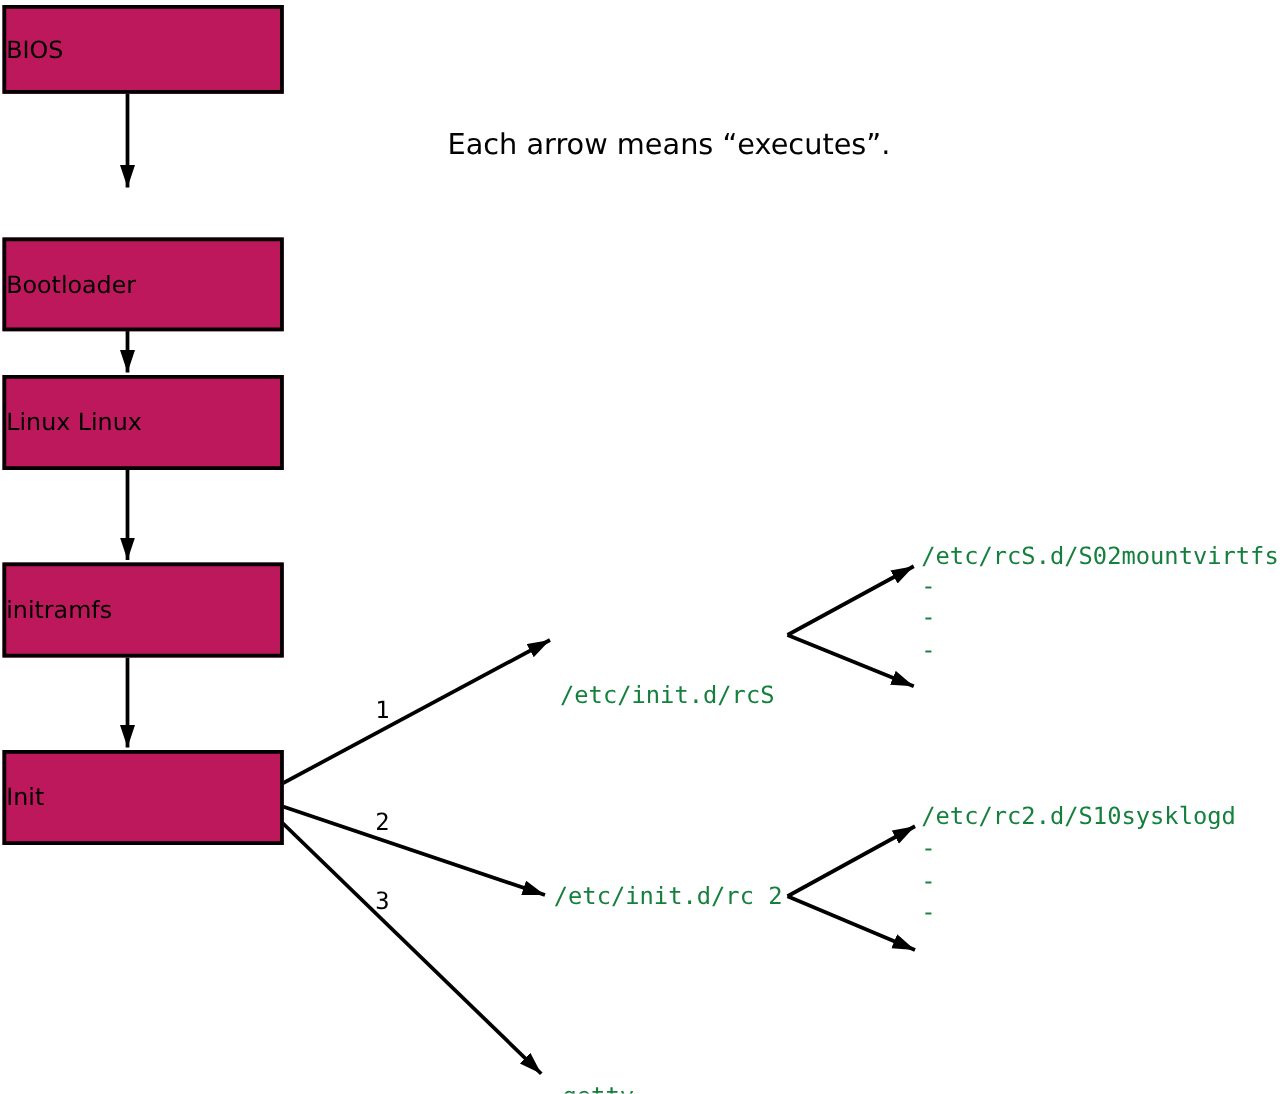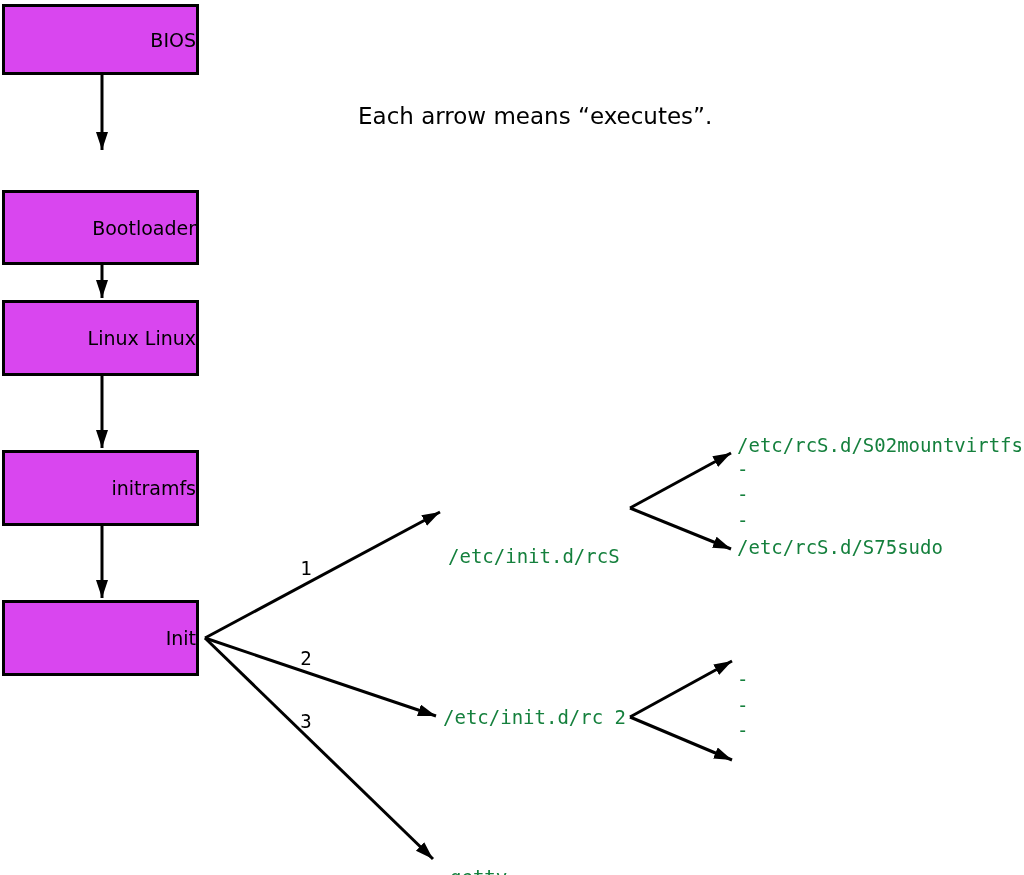--- a/index.html
+++ b/index.html
@@ -16,27 +16,27 @@
     overflow: hidden;
   }
   .layer {
     position: absolute;
     left: 0;
     top: 0;
   }
   .box {
     position: absolute;
     left: 2px;
-    width: 197px;
+    width: 225px;
     box-sizing: border-box;
     border: 3px solid #000000;
-    background: #d946ef;
+    background: #be185d;
     display: flex;
     align-items: center;
-    justify-content: flex-end;
+    justify-content: flex-start;
     font-size: 19px;
     color: #000000;
   }
   .box-bios       { top: 4px;   height: 71px; }
   .box-bootloader { top: 152px; height: 75px; margin-top: 38px; }
   .box-kernel     { top: 300px; height: 76px; }
   .box-initramfs  { top: 450px; height: 76px; }
   .box-init       { top: 600px; height: 76px; }
   .note {
     position: absolute;
@@ -118,19 +118,19 @@
   <div class="num" style="left:306px; top:721px;">3</div>
 
   <div class="mono" style="left:448px; top:512px;margin-top:44px;">/etc/init.d/rcS</div>
   <div class="mono" style="left:443px; top:717px;">/etc/init.d/rc 2</div>
   <div class="mono" style="left:450px; top:861px;margin-top:16px;">getty</div>
 
   <div class="mono" style="left:737px; top:445px;">/etc/rcS.d/S02mountvirtfs</div>
   <div class="mono" style="left:737px; top:469px;">-</div>
   <div class="mono" style="left:737px; top:494px;">-</div>
   <div class="mono" style="left:737px; top:520px;">-</div>
-  <div class="mono" style="left:737px; top:547px;">/etc/rcS.d/S75sudo</div>
 
+  <div class="mono" style="left:737px; top:653px;">/etc/rc2.d/S10sysklogd</div>
   <div class="mono" style="left:737px; top:679px;">-</div>
   <div class="mono" style="left:737px; top:705px;">-</div>
   <div class="mono" style="left:737px; top:730px;">-</div>
 
 </div>
 
 </body></html>

